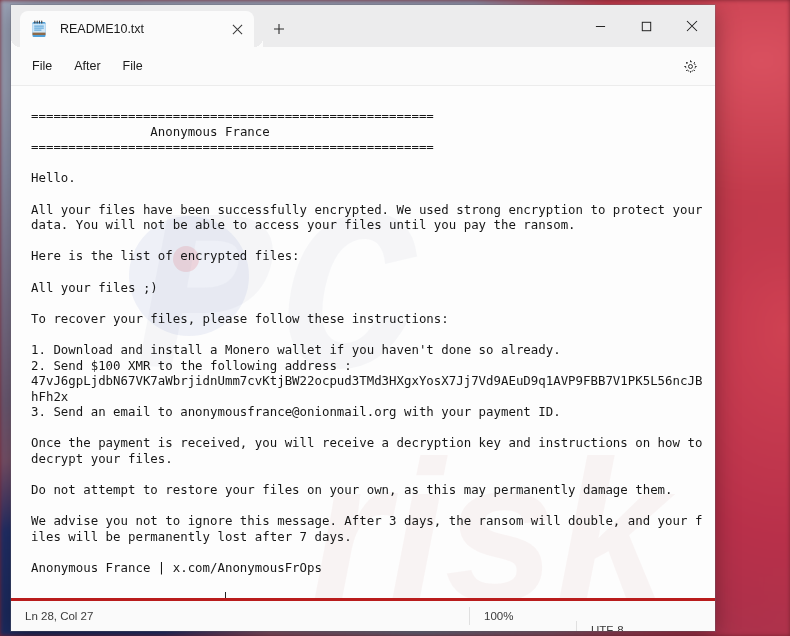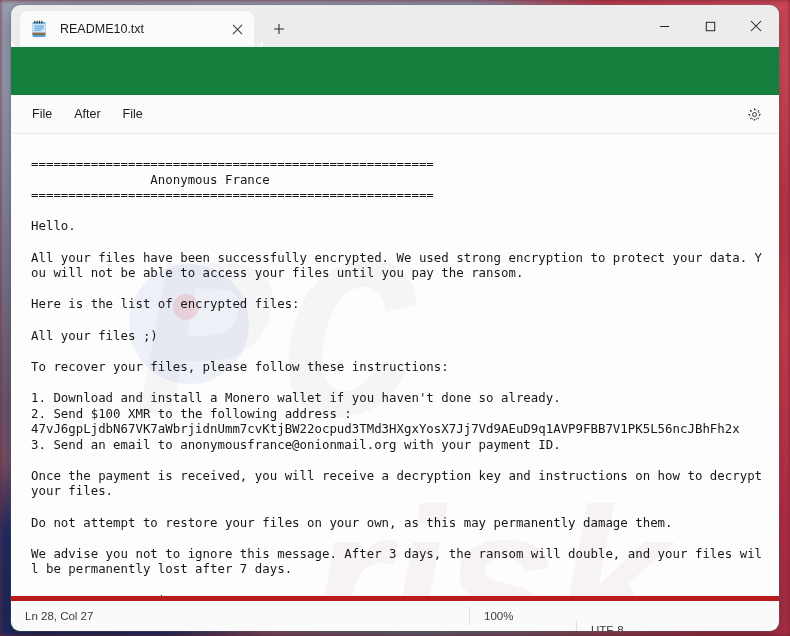--- a/index.html
+++ b/index.html
@@ -24,23 +24,23 @@
       radial-gradient(ellipse 420px 180px at 420px 632px, #6d6f84 0%, rgba(109,111,132,0) 80%),
       radial-gradient(ellipse 300px 120px at 120px 6px,   #8f97ad 0%, rgba(143,151,173,0) 80%),
       linear-gradient(160deg, #a9b0c2 0%, #8e93ab 18%, #6e5b74 44%, #9e3a50 70%, #b03c50 100%);
     filter: blur(2px);
   }
 
   
   #window {
     position: absolute;
     left: 11px; top: 5px;
-    width: 768px; height: 626px;
-    background: #15803d;
-    border-radius: 9px;
+    width: 704px; height: 626px;
+    background: #ef4444;
+    border-radius: 0;
     box-shadow: 0 6px 22px rgba(0,0,0,0.34), 0 0 0 1px rgba(120,120,130,0.30);
     overflow: hidden;
     display: flex; flex-direction: column;
   }
 
   
   #tabstrip {
     height: 42px;
     background: #ececed;
     display: flex;
@@ -114,21 +114,20 @@
   
   #menubar {
     height: 38px;
     background: #fbfbfb;
     display: flex;
     align-items: center;
     padding: 0 6px 0 10px;
     position: relative;
     flex: 0 0 auto;
     border-bottom: 1px solid #ececec;
-    margin-top: 48px;
   }
   .menu-item {
     font-size: 12.5px;
     color: #1b1b1b;
     padding: 5px 11px;
     border-radius: 4px;
     cursor: pointer;
   }
   #settings-btn {
     position: absolute;
@@ -211,21 +210,21 @@
     height: 13px;
     background: #222;
     vertical-align: -2px;
   }
 
   
   #statusbar {
     flex: 0 0 auto;
     height: 30px;
     background: #fafafa;
-    border-top: 5px solid #b91c1c;
+    border-top: 3px solid #b91c1c;
     display: flex;
     align-items: center;
     font-size: 11.5px;
     color: #3b3b3b;
   }
   .sb-cell { padding: 0 14px; height: 18px; display: flex; align-items: center; }
   .sb-pos  { width: 430px; }
   .sb-zoom { width: 78px; border-left: 1px solid #e0e0e0; }
   .sb-eol  { width: 150px; border-left: 1px solid #e0e0e0; }
   .sb-enc  { border-left: 1px solid #e0e0e0; margin-top: 28px; }

